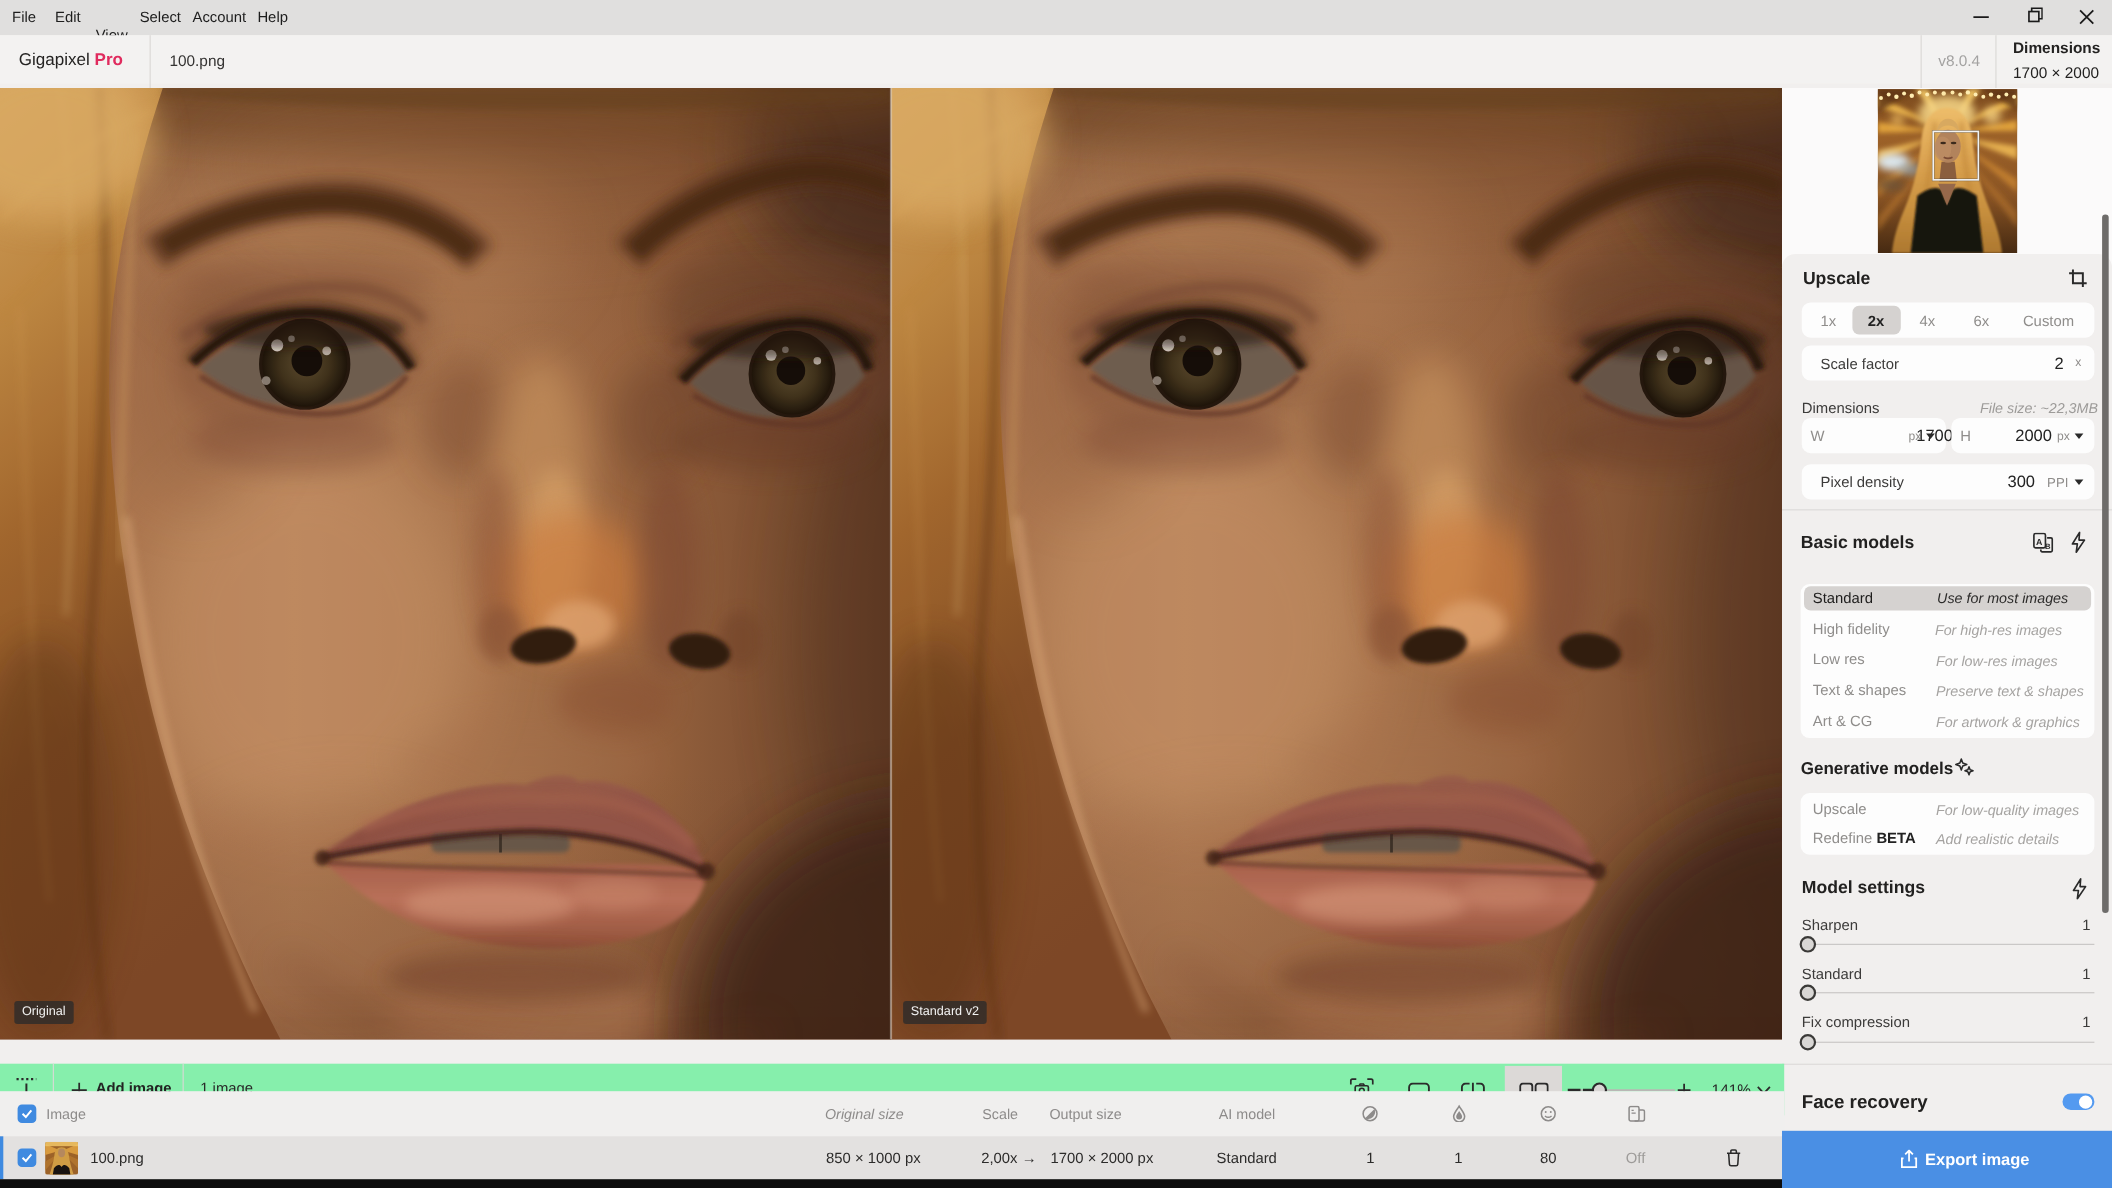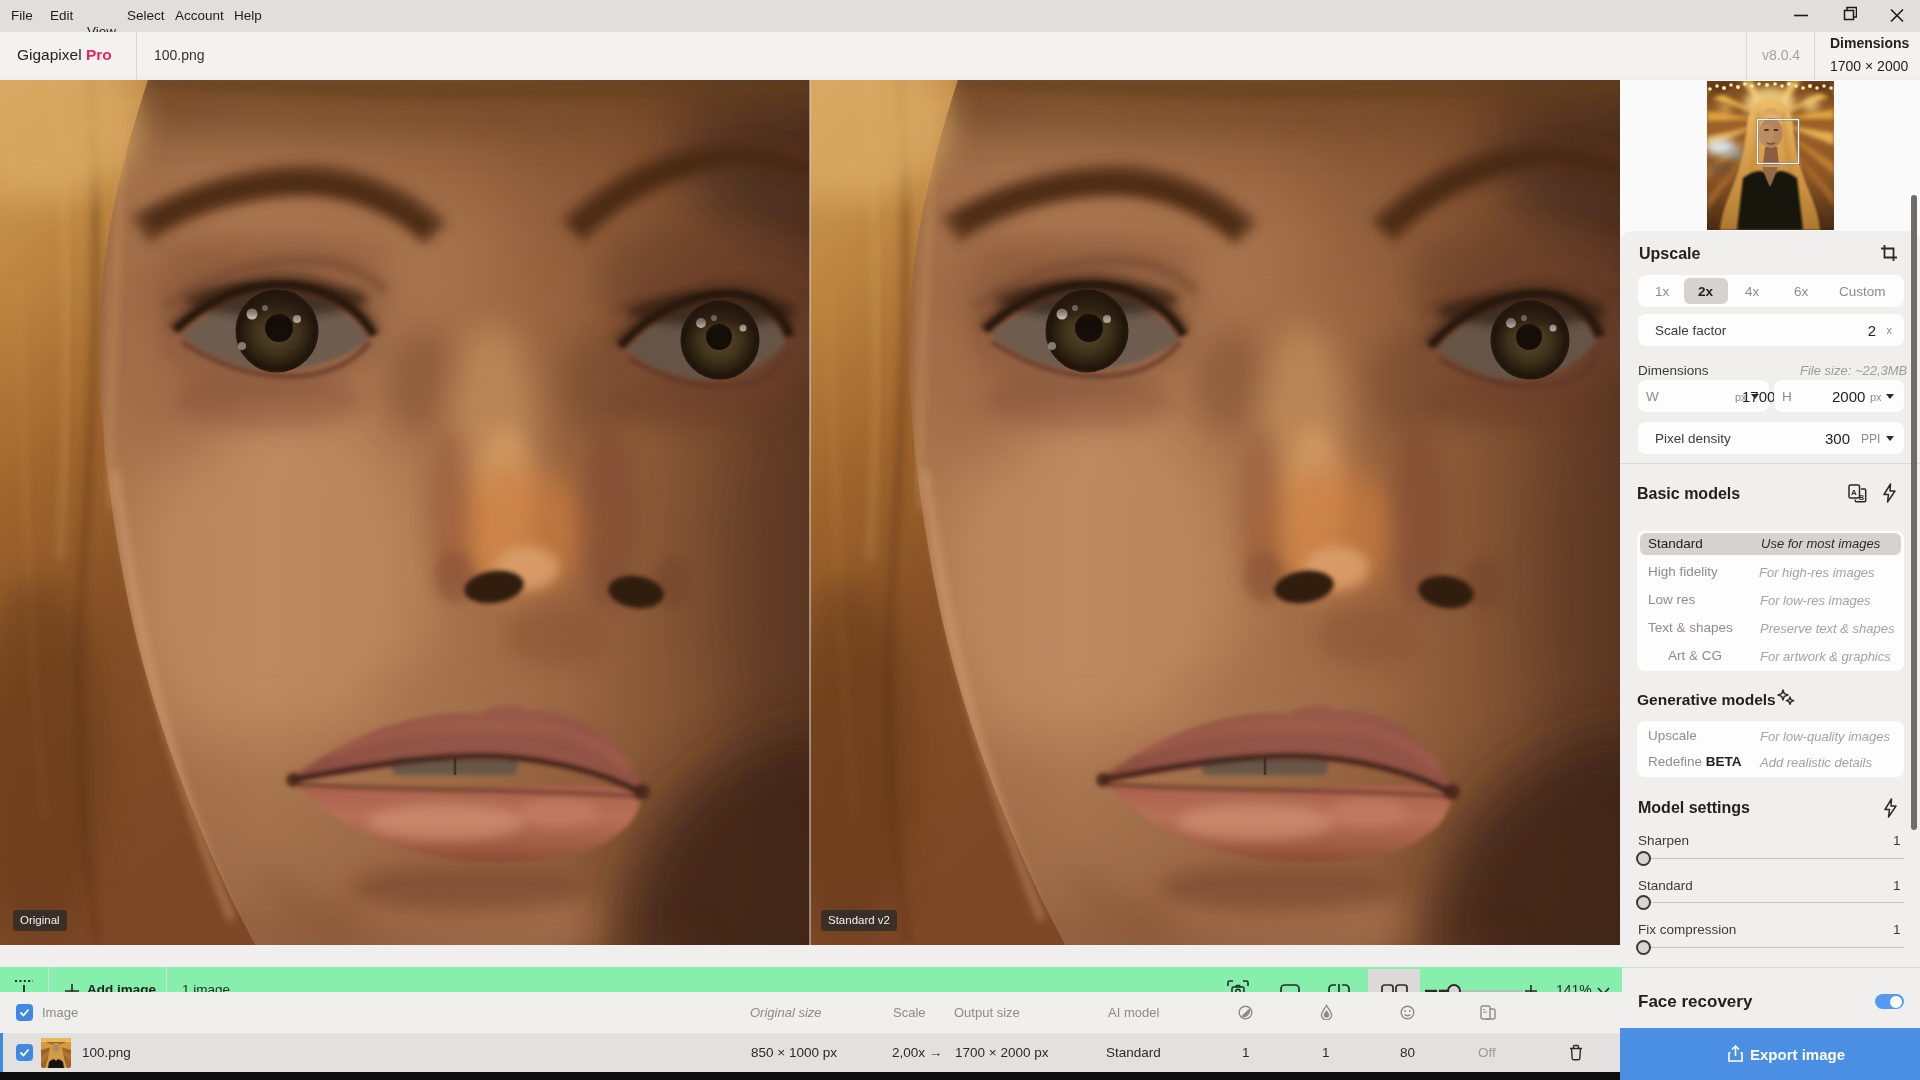--- a/index.html
+++ b/index.html
@@ -402,21 +402,21 @@
 <div class="card" style="left:1637px;top:531px;width:267px;height:140px;">
   <div class="abs" style="left:3px;top:2px;width:261px;height:22px;background:#d5d2d0;border-radius:6px;"></div>
   <span class="abs" style="left:11px;top:5px;font-size:13.5px;color:#1e1d1c;">Standard</span>
   <span class="abs it" style="left:124px;top:5px;font-size:13px;color:#2c2b2a;">Use for most images</span>
   <span class="abs gray13" style="left:11px;top:33px;">High fidelity</span>
   <span class="abs it" style="left:122px;top:34px;font-size:13px;color:#a5a3a1;">For high-res images</span>
   <span class="abs gray13" style="left:11px;top:61px;">Low res</span>
   <span class="abs it" style="left:123px;top:62px;font-size:13px;color:#a5a3a1;">For low-res images</span>
   <span class="abs gray13" style="left:11px;top:89px;">Text &amp; shapes</span>
   <span class="abs it" style="left:123px;top:90px;font-size:13px;color:#a5a3a1;">Preserve text &amp; shapes</span>
-  <span class="abs gray13" style="left:11px;top:117px;margin-left:20px;">Art &amp; CG</span>
+  <span class="abs gray13" style="left:11px;top:117px;">Art &amp; CG</span>
   <span class="abs it" style="left:123px;top:118px;font-size:13px;color:#a5a3a1;">For artwork &amp; graphics</span>
 </div>
 
 <div class="sechead" style="left:1637px;top:691px;font-size:15.5px;">Generative models</div>
 <svg class="abs" style="left:1776px;top:688px;" width="20" height="20" viewBox="0 0 20 20">
   <path d="M7 2 L8.3 5.7 L12 7 L8.3 8.3 L7 12 L5.7 8.3 L2 7 L5.7 5.7 Z" fill="none" stroke="#2a2a2a" stroke-width="1.4" stroke-linejoin="round"></path>
   <path d="M14 9 L15 11.7 L17.7 12.7 L15 13.7 L14 16.4 L13 13.7 L10.3 12.7 L13 11.7 Z" fill="none" stroke="#2a2a2a" stroke-width="1.4" stroke-linejoin="round"></path>
 </svg>
 <div class="card" style="left:1637px;top:721px;width:267px;height:56px;">
   <span class="abs gray13" style="left:11px;top:7px;">Upscale</span>

